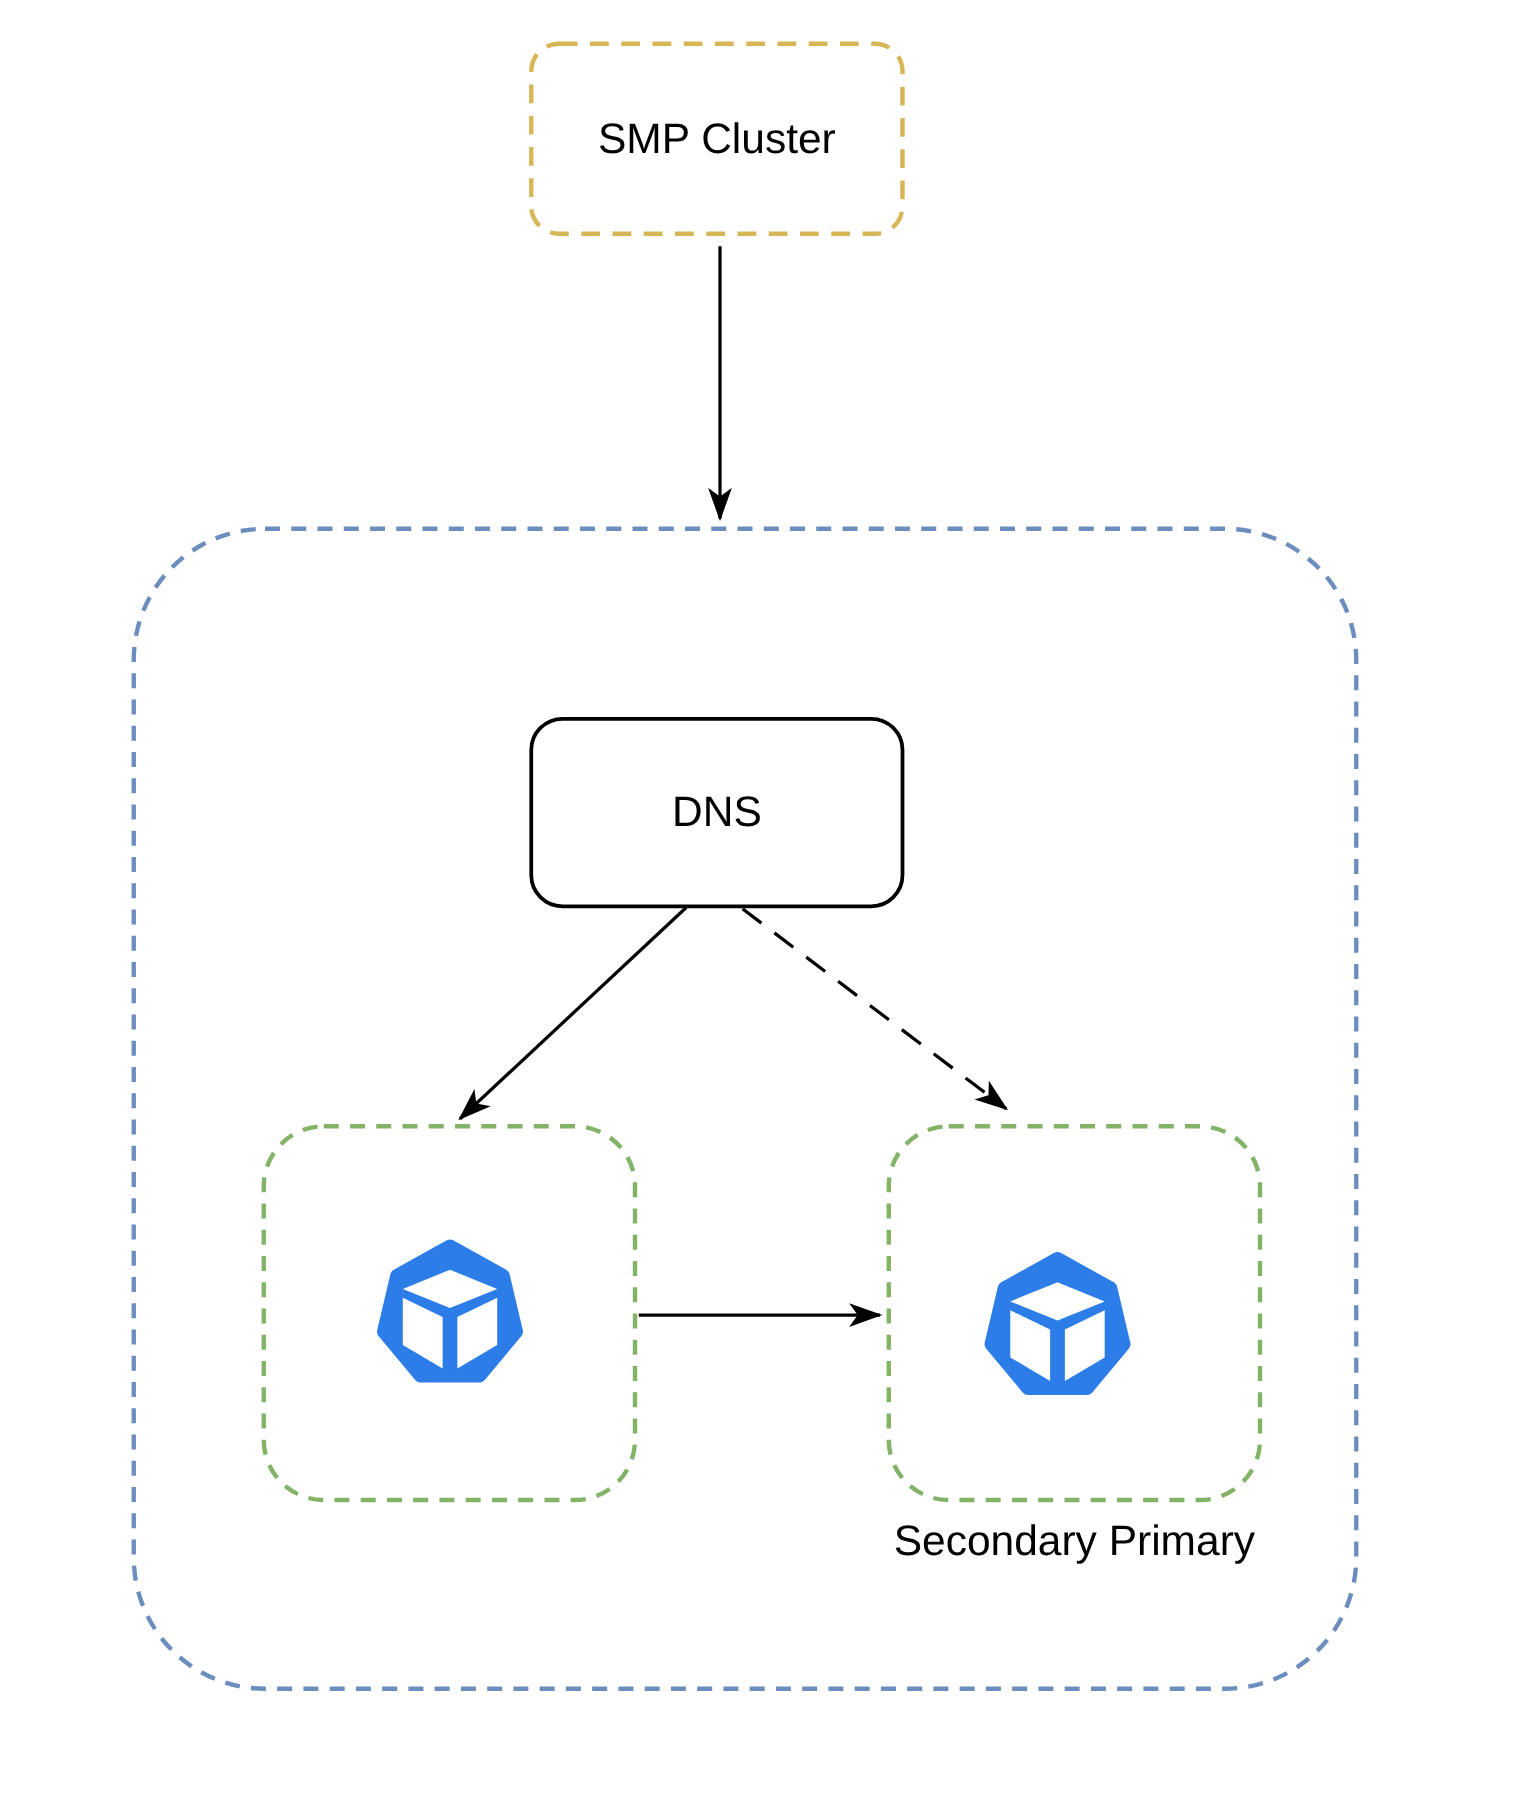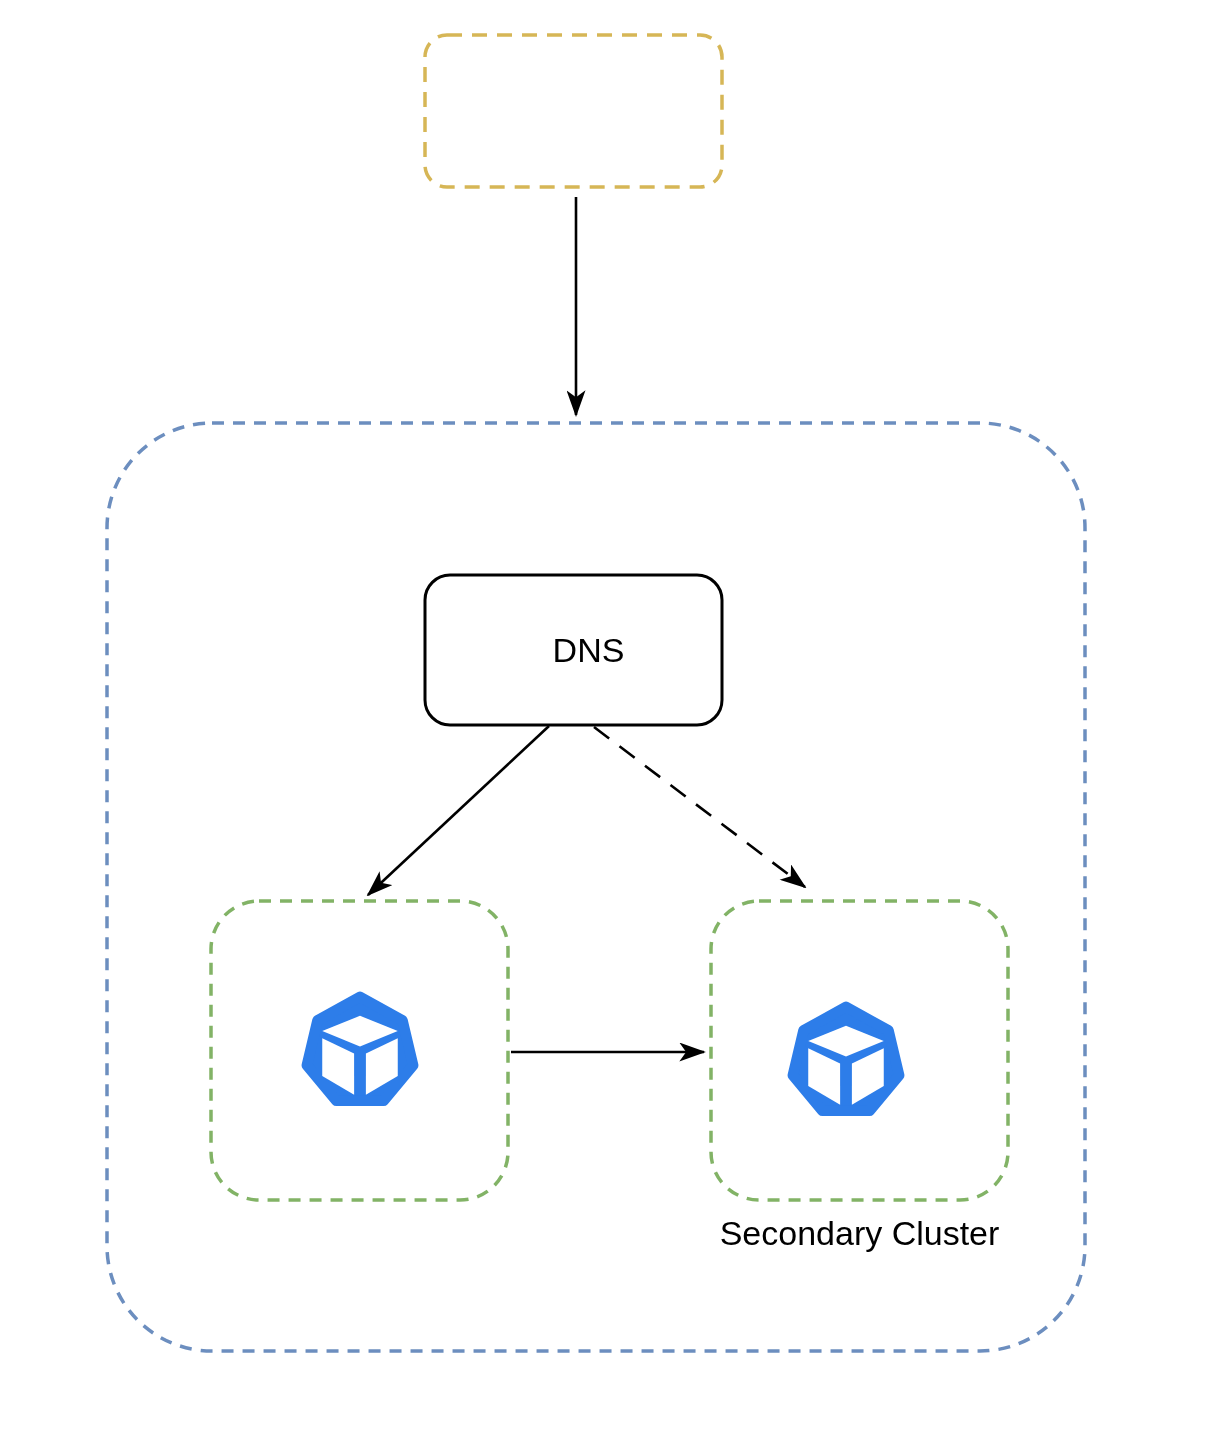--- a/index.html
+++ b/index.html
@@ -27,21 +27,21 @@
     display: flex;
     align-items: center;
     justify-content: center;
     text-align: center;
     color: #000000;
     font-size: 34px;
     line-height: 1.2;
     white-space: nowrap;
   }
   .lbl-smp      { left: 425px; top: 35px;  width: 297px; height: 152px; }
-  .lbl-dns      { left: 425px; top: 575px; width: 297px; height: 150px; margin-left: 15px; }
+  .lbl-dns      { left: 425px; top: 575px; width: 297px; height: 150px; }
   .lbl-primary  { left: 211px; top: 1212px; width: 297px; height: 42px; }
   .lbl-secondary{ left: 711px; top: 1212px; width: 297px; height: 42px; }
   .region-icon {
     position: absolute;
     width: 118px;
     height: 118px;
   }
   .icon-primary   { left: 301px; top: 991px; }
   .icon-secondary { left: 787px; top: 1001px; }
 </style>
@@ -83,19 +83,20 @@
     <polygon points="82,40 55,53 55,88 82,72" fill="#ffffff"></polygon>
   </svg>
 
   <svg class="region-icon icon-secondary" viewBox="0 0 100 100" xmlns="http://www.w3.org/2000/svg">
     <path d="M50,5 L86,25 L95,63 L70,93 L30,93 L5,63 L14,25 Z" fill="#2d7de9" stroke="#2d7de9" stroke-width="9" stroke-linejoin="round"></path>
     <polygon points="50,21 82,34 50,47 18,34" fill="#ffffff"></polygon>
     <polygon points="18,40 45,53 45,88 18,72" fill="#ffffff"></polygon>
     <polygon points="82,40 55,53 55,88 82,72" fill="#ffffff"></polygon>
   </svg>
 
+  <div class="node-label lbl-smp">SMP Cluster</div>
 
   <div class="node-label lbl-dns">DNS</div>
 
 
-  <div class="node-label lbl-secondary">Secondary Cluster</div>
+  <div class="node-label lbl-secondary">Secondary Primary</div>
 
 </div>
 
 </body></html>

